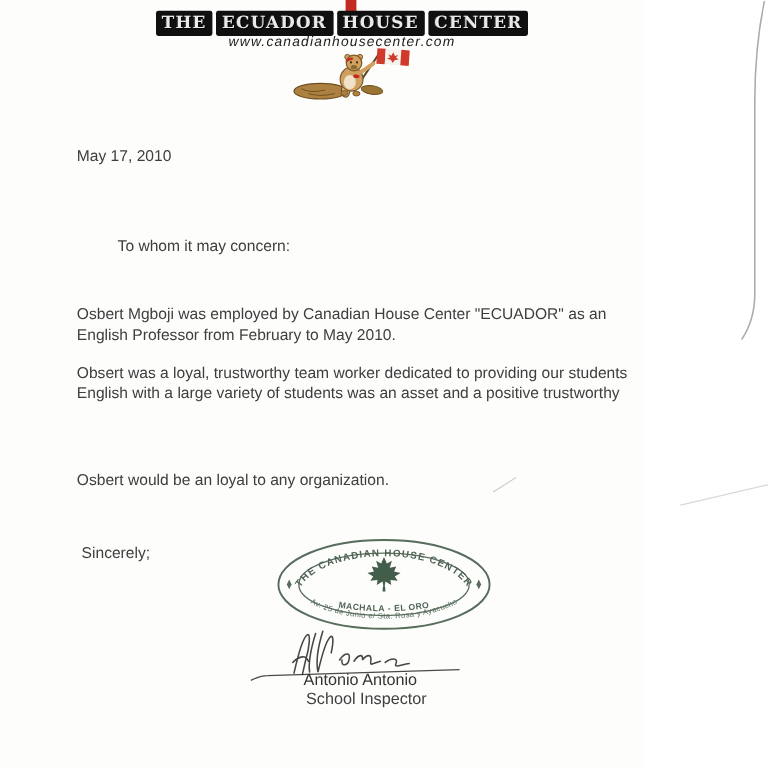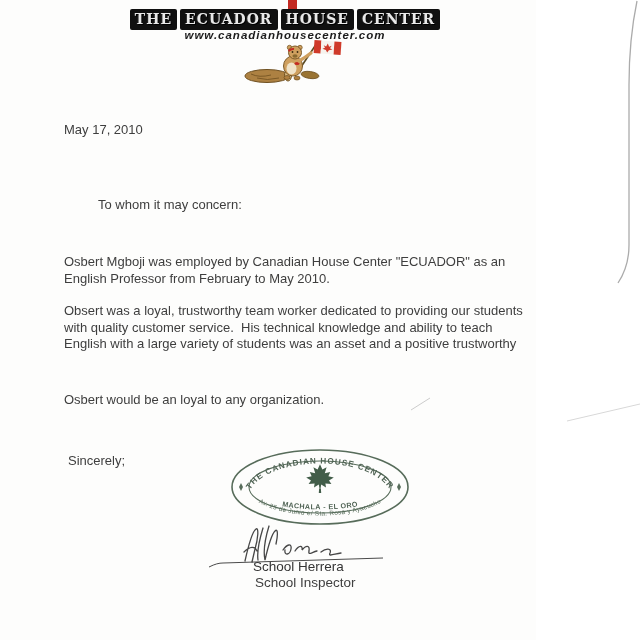--- a/index.html
+++ b/index.html
@@ -17,21 +17,21 @@
   }
   .banner .word{
     background:#101010;color:#e9e9e9;
     font-family:"DejaVu Serif",serif;font-weight:700;font-size:14px;line-height:21px;
     letter-spacing:1px;padding:0 5px;
     text-shadow:1px 1px 0 #000, -1px 0 0 #2a2a2a;
     border-radius:2px;
   }
   .website{
     position:absolute;left:124px;top:29px;width:322px;text-align:center;
-    font-size:11.5px;font-weight:700;font-style:italic;letter-spacing:1px;color:#1c1c1c;
+    font-size:11.5px;font-weight:400;font-style:italic;letter-spacing:1px;color:#1c1c1c;
   }
   .mascot{position:absolute;left:243px;top:40px;}
 
   
   .tblock{position:absolute;color:#3e3e3e;font-size:13px;}
   .line{white-space:pre;line-height:16.5px;}
   .date{left:64px;top:122px;}
   .salutation{left:64px;top:197px;margin-left:34px;}
   .para1{left:64px;top:254px;}
   .para2{left:64px;top:303px;}
@@ -104,21 +104,20 @@
     <div class="line">To whom it may concern:</div>
   </div>
 
   <div class="tblock para1">
     <div class="line">Osbert Mgboji was employed by Canadian House Center "ECUADOR" as an</div>
     <div class="line">English Professor from February to May 2010.</div>
   </div>
 
   <div class="tblock para2">
     <div class="line">Obsert was a loyal, trustworthy team worker dedicated to providing our students</div>
-    <div class="line">with quality customer service.  His technical knowledge and ability to teach</div>
     <div class="line">English with a large variety of students was an asset and a positive trustworthy</div>
   </div>
 
   <div class="tblock para3">
     <div class="line">Osbert would be an loyal to any organization.</div>
   </div>
 
   <div class="tblock closing">
     <div class="line">Sincerely;</div>
   </div>
@@ -154,21 +153,21 @@
     <path d="M 50,38 C 54,20 58,8 61,6 C 64,4 63,16 60,26 L 57,39
              M 49,29 C 55,23 60,23 62,28
              M 68,5 C 64,18 62,30 63,37
              M 74,3 C 70,16 68,28 70,37 C 73,24 76,12 80,8 C 83,5 83,12 81,21
              M 88,27 C 92,21 97,20 96,26 C 95,32 89,33 90,27
              M 100,28 C 104,22 108,22 107,27 C 111,22 115,22 114,28 C 113,33 117,29 122,28
              M 126,29 C 131,25 137,25 135,30 C 133,34 139,31 146,30" stroke="#2e2e2e" stroke-width="1.3" fill="none" stroke-linecap="round" opacity="0.88"></path>
   </svg>
 
   <div class="tblock signer-name">
-    <div class="line">School Herrera</div>
+    <div class="line">Antonio Antonio</div>
   </div>
   <div class="tblock signer-title">
     <div class="line">School Inspector</div>
   </div>
 
   <svg class="artifacts" width="640" height="640" viewBox="0 0 640 640">
     <path d="M 637,1 C 632,25 629,50 629,85 L 629,245 C 629,263 624,274 618,283" stroke="#ababab" stroke-width="1.3" fill="none"></path>
     <path d="M 411,410 L 430,398" stroke="#cccccc" stroke-width="1" fill="none"></path>
     <path d="M 567,421 L 640,404" stroke="#d8d8d8" stroke-width="1" fill="none"></path>
   </svg>

